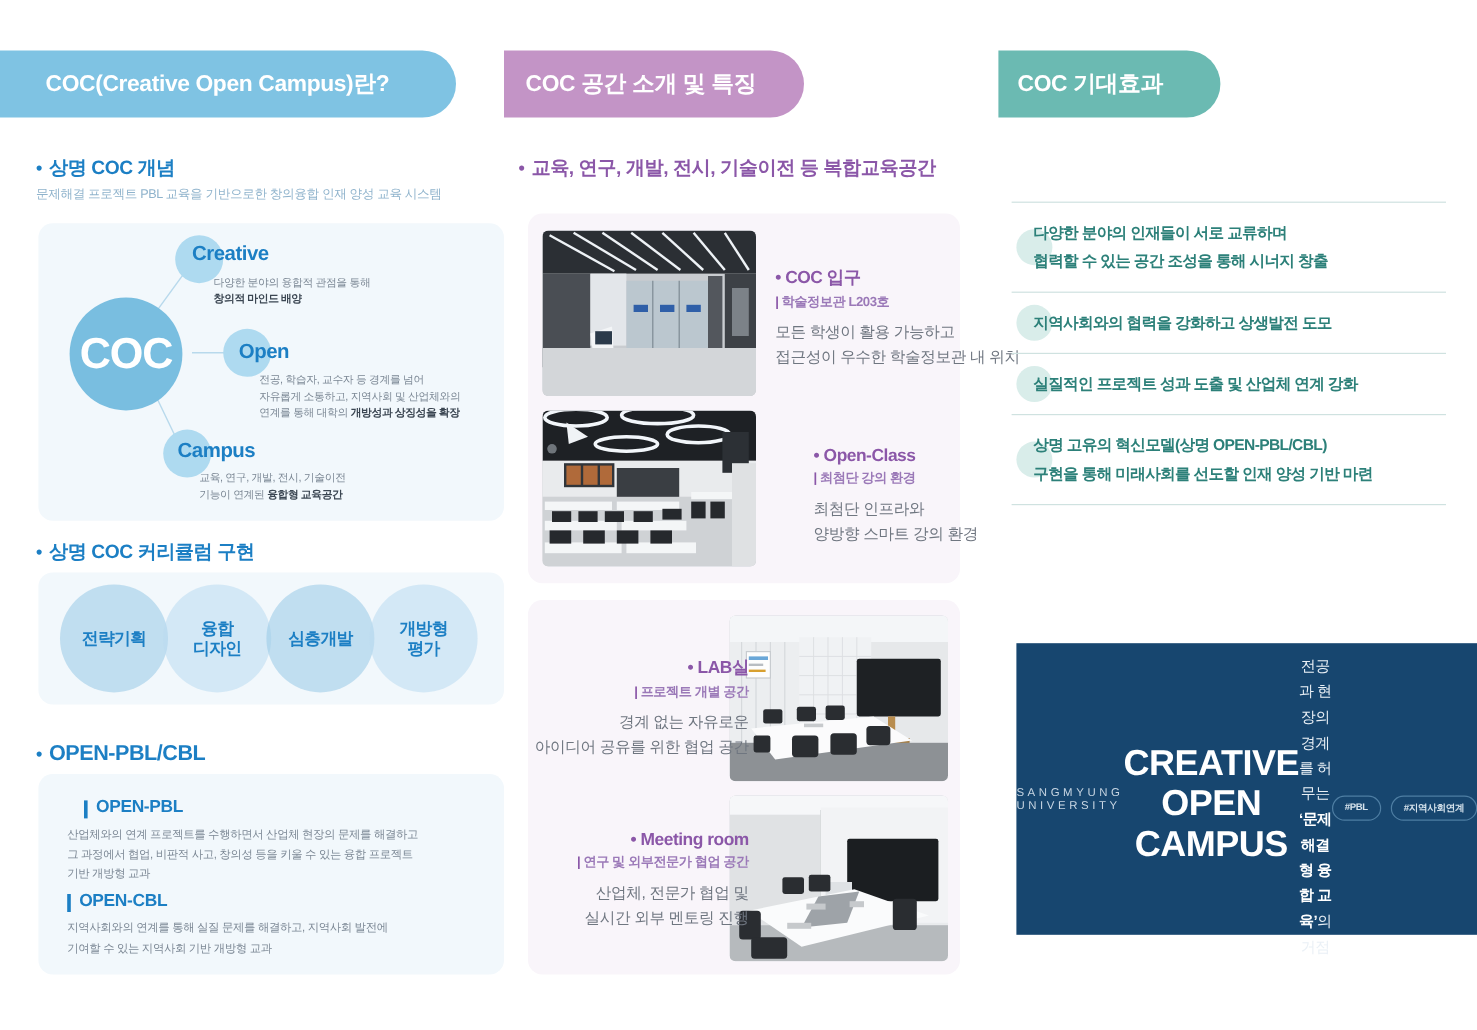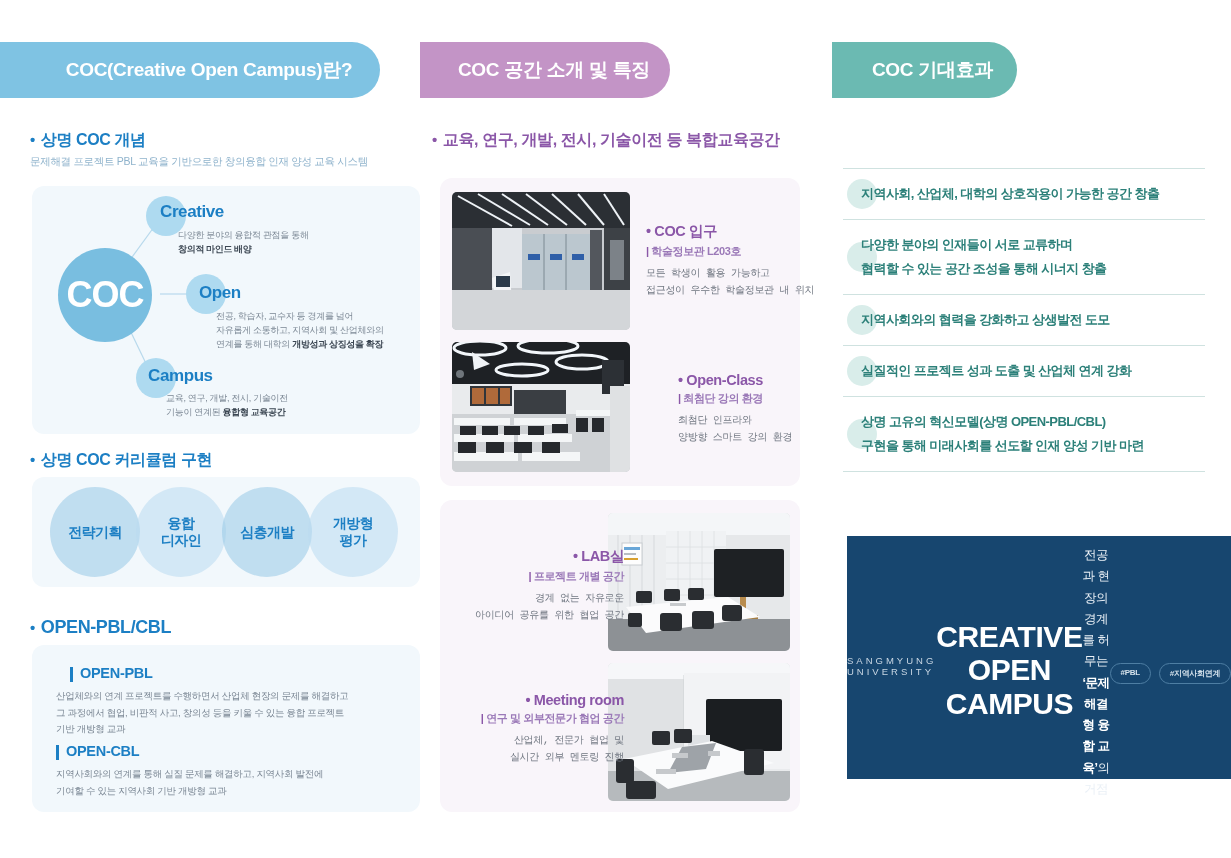--- a/index.html
+++ b/index.html
@@ -15,21 +15,20 @@
   .col-header {
     position: absolute;
     height: 56px;
     border-top-right-radius: 28px;
     border-bottom-right-radius: 28px;
     display: flex; align-items: center;
     color: #ffffff;
     font-size: 19px; font-weight: 700; letter-spacing: -0.3px;
     padding-left: 38px;
     white-space: nowrap;
-    justify-content: center;
   }
   #hdr1 { left: 0; top: 42px; width: 380px; background: #7FC3E3; }
   #hdr2 { left: 420px; top: 42px; width: 250px; background: #C394C6; padding-left: 18px; }
   #hdr3 { left: 832px; top: 42px; width: 185px; background: #6BBAB2; padding-left: 16px; }
 
   
   .sec-title {
     position: absolute;
     font-size: 16px; font-weight: 700; letter-spacing: -0.4px;
     display:flex; align-items:baseline; gap:6px;
@@ -120,22 +119,22 @@
   .ph-title {
     font-size: 14.5px; font-weight: 800; color: #8B57A8; letter-spacing: -0.4px;
     white-space: nowrap;
   }
   .ph-sub {
     font-size: 11px; font-weight: 600; color: #9B79B8; letter-spacing: -0.4px;
     margin-top: 3px; white-space: nowrap;
   }
   .ph-sub .bar { color:#8B57A8; font-weight: 800; }
   .ph-desc {
-    font-size: 10px; color: #6f7680; line-height: 1.65;
-    letter-spacing: -0.3px; margin-top: 7px; white-space: nowrap; font-family: Liberation Mono, monospace;
+    font-size: 13px; color: #6f7680; line-height: 1.65;
+    letter-spacing: -0.3px; margin-top: 7px; white-space: nowrap;
   }
   .align-right { text-align: right; }
 
   
   .effect-list { position: absolute; left: 843px; top: 168px; width: 362px; }
   .effect-row {
     position: relative;
     border-top: 1px solid #CFE2E0;
     padding: 13px 6px 13px 18px;
     min-height: 44px;
@@ -460,24 +459,20 @@
       <div class="ph-desc">
         <div>산업체, 전문가 협업 및</div>
         <div>실시간 외부 멘토링 진행</div>
       </div>
     </div>
   </div>
 
   <div class="effect-list">
     <div class="effect-row">
       <div class="effect-bullet"></div>
-      <div class="effect-line">지역사회, 산업체, 대학의 상호작용이 가능한 공간 창출</div>
-    </div>
-    <div class="effect-row">
-      <div class="effect-bullet"></div>
       <div class="effect-line">다양한 분야의 인재들이 서로 교류하며</div>
       <div class="effect-line">협력할 수 있는 공간 조성을 통해 시너지 창출</div>
     </div>
     <div class="effect-row">
       <div class="effect-bullet"></div>
       <div class="effect-line">지역사회와의 협력을 강화하고 상생발전 도모</div>
     </div>
     <div class="effect-row">
       <div class="effect-bullet"></div>
       <div class="effect-line">실질적인 프로젝트 성과 도출 및 산업체 연계 강화</div>

